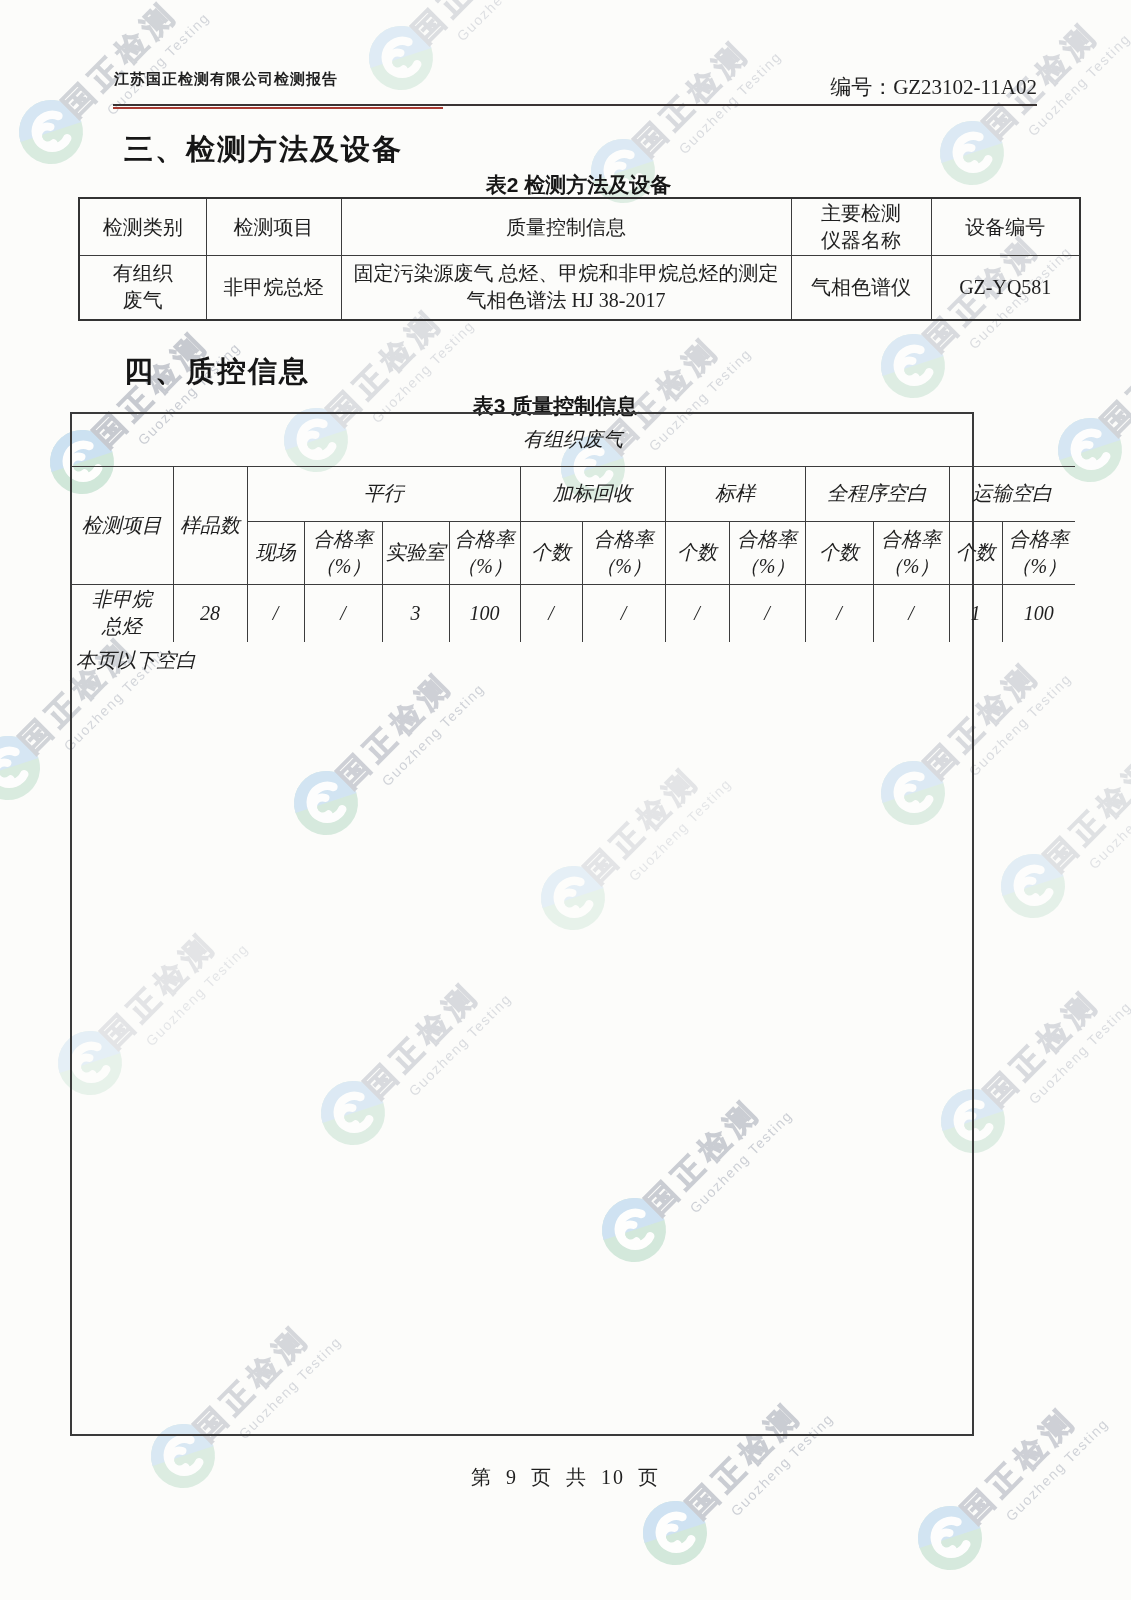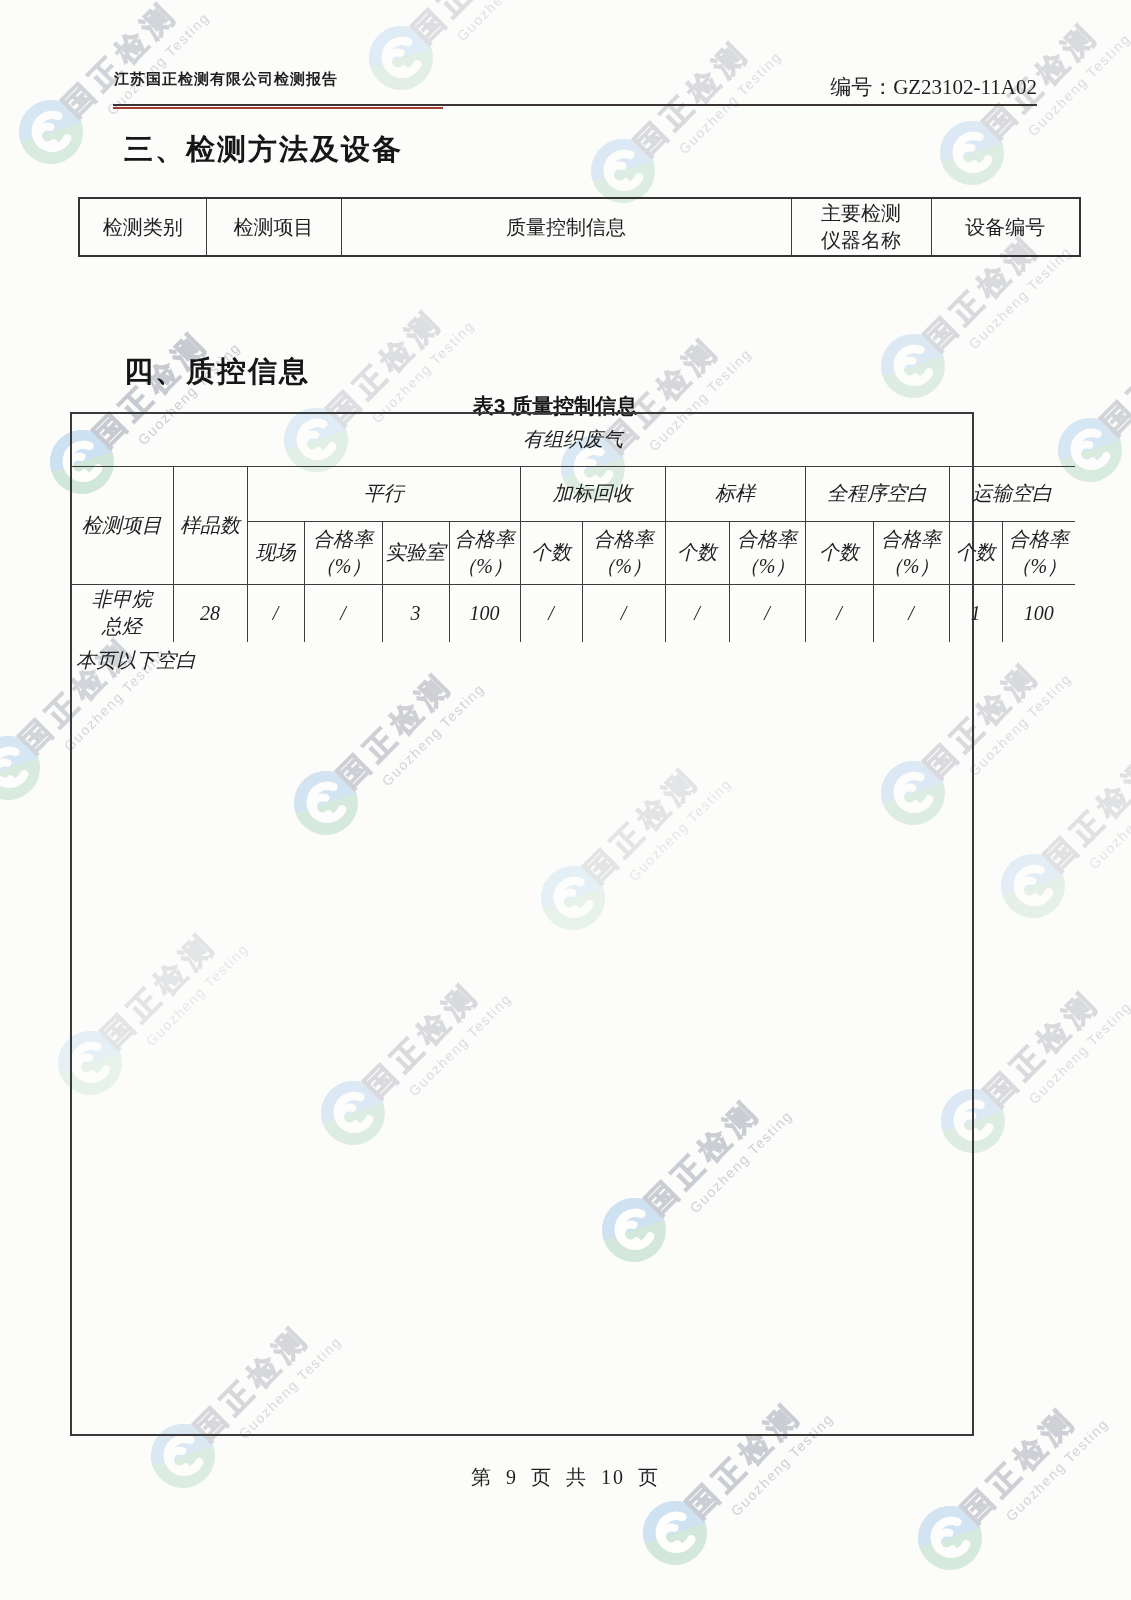--- a/index.html
+++ b/index.html
@@ -325,37 +325,47 @@
     </div>
 
   <div id="content">
 
     <div class="hdr-title">江苏国正检测有限公司检测报告</div>
     <div class="hdr-no">编号：GZ23102-11A02</div>
     <div class="hdr-line-black"></div>
     <div class="hdr-line-red"></div>
 
     <div id="sec3-heading" class="sec-heading">三、检测方法及设备</div>
+    <div id="t2-caption" class="tbl-caption">表2  检测方法及设备</div>
 
     <table id="table2">
       <colgroup>
         <col style="width:127px">
           <col style="width:135px">
           <col style="width:450px">
         <col style="width:140px">
           <col style="width:149px">
       </colgroup>
       <tbody>
           <tr class="t2-head">
         <td>检测类别</td>
         <td>检测项目</td>
         <td>质量控制信息</td>
         <td class="preline">主要检测
 仪器名称</td>
         <td>设备编号</td>
+      </tr>
+      <tr class="t2-data">
+        <td class="preline">有组织
+废气</td>
+        <td>非甲烷总烃</td>
+        <td class="preline">固定污染源废气 总烃、甲烷和非甲烷总烃的测定
+气相色谱法  HJ 38-2017</td>
+        <td>气相色谱仪</td>
+        <td>GZ-YQ581</td>
       </tr>
     </tbody>
       </table>
 
     <div id="sec4-heading" class="sec-heading">四、质控信息</div>
     <div id="t3-caption" class="tbl-caption">表3  质量控制信息</div>
 
     <div id="t3-box">
       <table id="table3">
         <colgroup>

